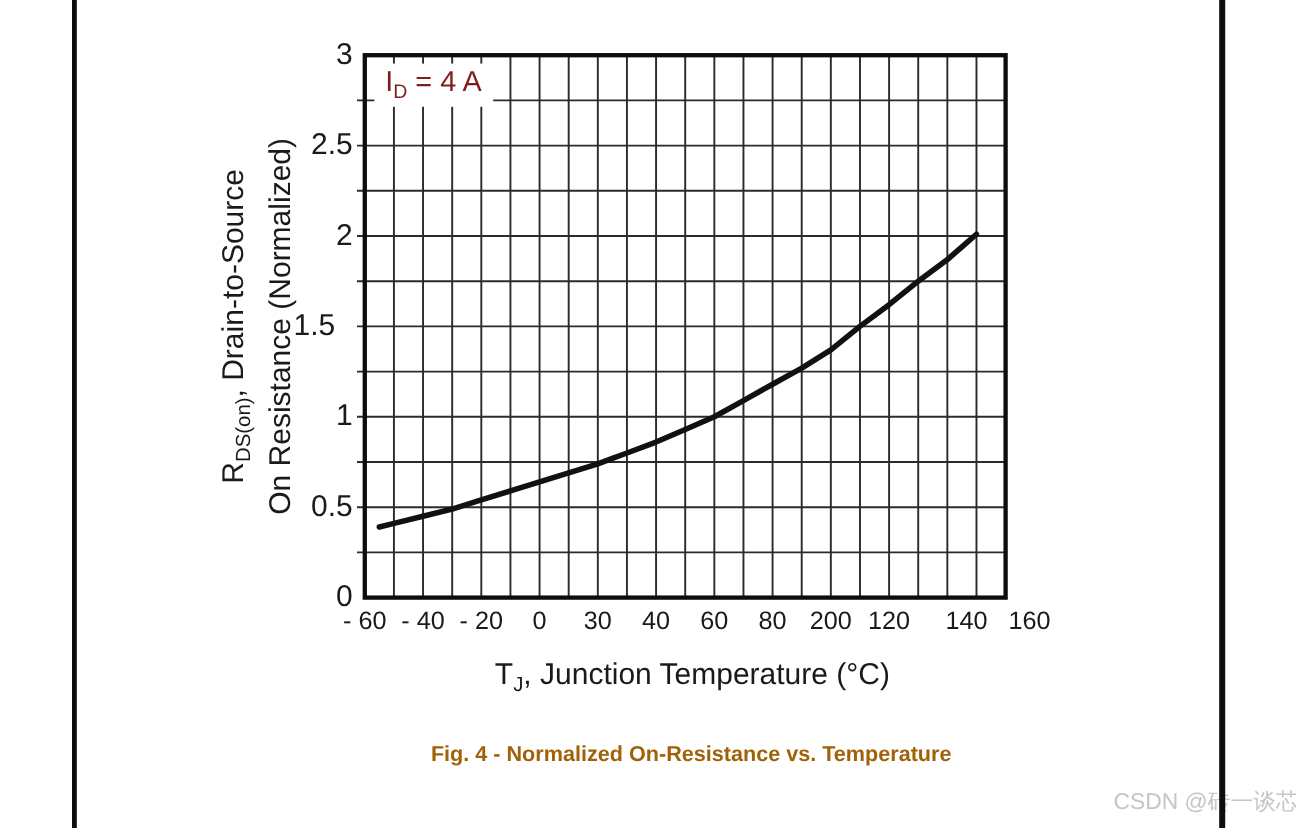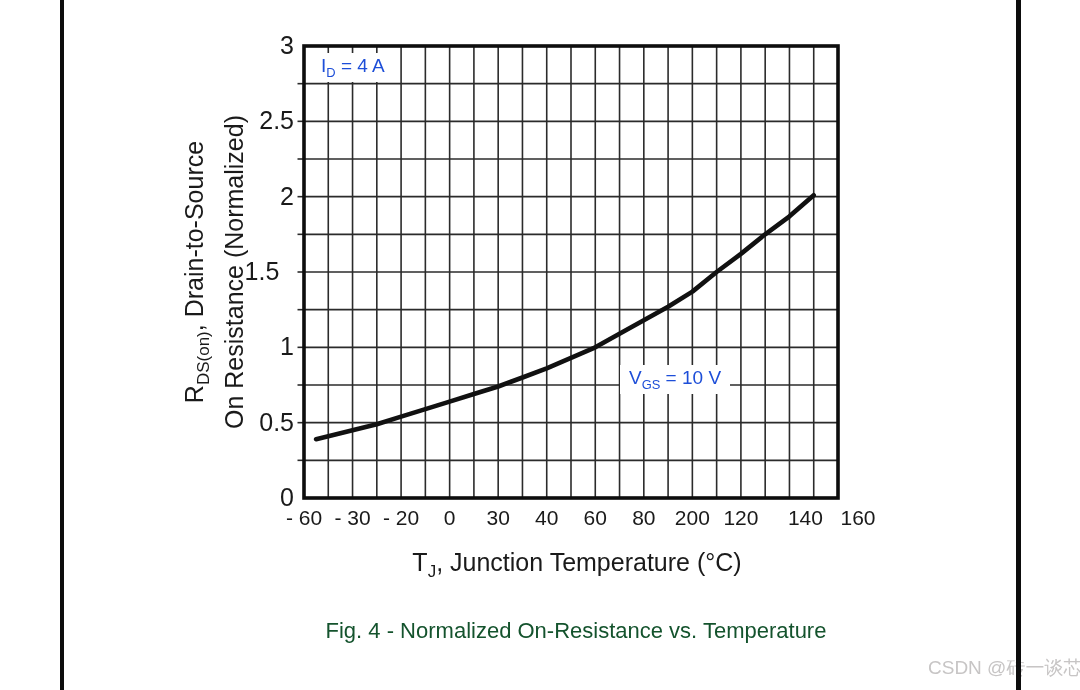--- a/index.html
+++ b/index.html
@@ -6,21 +6,21 @@
   .page{
     position:relative;width:1080px;height:690px;background:#ffffff;overflow:hidden;
     font-family:"Liberation Sans",sans-serif;color:#1a1a1a;
   }
   .vline{position:absolute;top:0;bottom:0;background:#0d0d0d;z-index:6;}
   .vline.left{left:60px;width:4px;}
   .vline.right{left:1016px;width:5px;}
   #plot-svg{position:absolute;left:296px;top:38px;z-index:1;}
   .ann{
     position:absolute;z-index:3;background:#ffffff;padding:2px 9px;
-    font-size:19px;white-space:nowrap;color:#1d4ed8;
+    font-size:24px;white-space:nowrap;color:#7f1d1d;
   }
   .ann sub,.axis-title sub,.yaxis-title sub{font-size:68%;}
   .ann-id{left:312px;top:53px;}
   .ann-vgs{left:620px;top:365px;}
   .ytick{
     position:absolute;left:230px;width:64px;text-align:right;font-size:25px;
     transform:translateY(-52%);z-index:2;white-space:nowrap;
   }
   .xtick{
     position:absolute;top:506px;font-size:21px;transform:translateX(-50%);
@@ -30,21 +30,21 @@
     position:absolute;left:577px;top:548px;transform:translateX(-50%);
     font-size:25px;white-space:nowrap;z-index:2;
   }
   .yaxis-title{
     position:absolute;left:214px;top:272px;
     transform:translate(-50%,-50%) rotate(-90deg);
     font-size:25px;text-align:center;line-height:30px;white-space:nowrap;z-index:2;
   }
   .caption{
     position:absolute;left:96px;top:618px;width:960px;text-align:center;
-    font-size:22px;font-weight:normal;color:#14532d;z-index:2;
+    font-size:18px;font-weight:bold;color:#a16207;z-index:2;
   }
   .watermark{
     position:absolute;left:928px;top:655px;font-size:19px;color:#c7c5c5;
     white-space:nowrap;z-index:2;
   }
 </style>
 </head>
 <body>
 
 <div class="page">
@@ -100,34 +100,33 @@
       <polyline points="20.1,401.2 32.3,398.2 56.5,392.2 80.8,386.2 105.1,378.6 129.4,371.1 153.6,363.6 177.9,356.0 202.2,348.5 214.3,344.0 226.5,339.5 250.7,330.4 275.0,319.9 299.3,309.3 323.5,295.8 347.8,282.2 372.1,268.7 396.4,253.6 420.6,234.0 444.9,215.9 469.2,196.3 493.5,178.3 505.6,167.7 517.7,157.2" fill="none" stroke="#111111" stroke-width="4.6" stroke-linecap="round" stroke-linejoin="round"></polyline>
     </svg>
 
   <div class="yaxis-title">
     <div><span>R</span><sub>DS(on)</sub><span>, Drain-to-Source</span></div>
     <div>On Resistance (Normalized)</div>
   </div>
 
   <div class="ann ann-id"><span>I</span><sub>D</sub><span> = 4 A</span></div>
 
-  <div class="ann ann-vgs"><span>V</span><sub>GS</sub><span> = 10 V</span></div>
 
   <div id="yticks">
       <div class="ytick" style="top: 498px;">0</div>
       <div class="ytick" style="top: 422.667px;">0.5</div>
       <div class="ytick" style="top: 347.333px;">1</div>
       <div class="ytick" style="top: 272px; text-align: center;">1.5</div>
       <div class="ytick" style="top: 196.667px;">2</div>
       <div class="ytick" style="top: 121.333px;">2.5</div>
       <div class="ytick" style="top: 46px;">3</div>
     </div>
   <div id="xticks">
       <div class="xtick" style="left: 304px;">- 60</div>
-      <div class="xtick" style="left: 352.545px;">- 30</div>
+      <div class="xtick" style="left: 352.545px;">- 40</div>
       <div class="xtick" style="left: 401.091px;">- 20</div>
       <div class="xtick" style="left: 449.636px;">0</div>
       <div class="xtick" style="left: 498.182px;">30</div>
       <div class="xtick" style="left: 546.727px;">40</div>
       <div class="xtick" style="left: 595.273px;">60</div>
       <div class="xtick" style="left: 643.818px;">80</div>
       <div class="xtick" style="left: 692.364px;">200</div>
       <div class="xtick" style="left: 740.909px;">120</div>
       <div class="xtick" style="left: 789.455px; margin-left: 16px;">140</div>
       <div class="xtick" style="left: 858px;">160</div>

